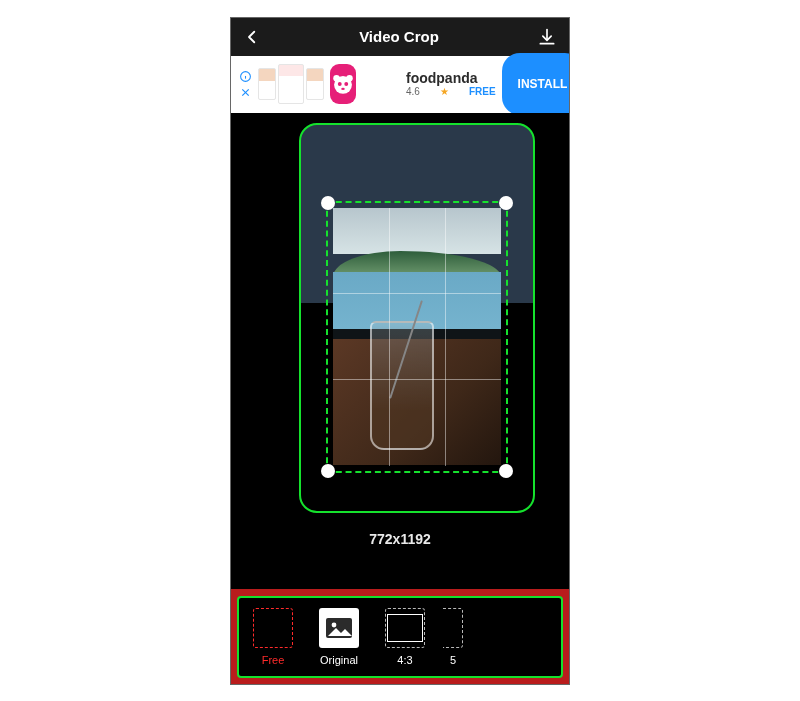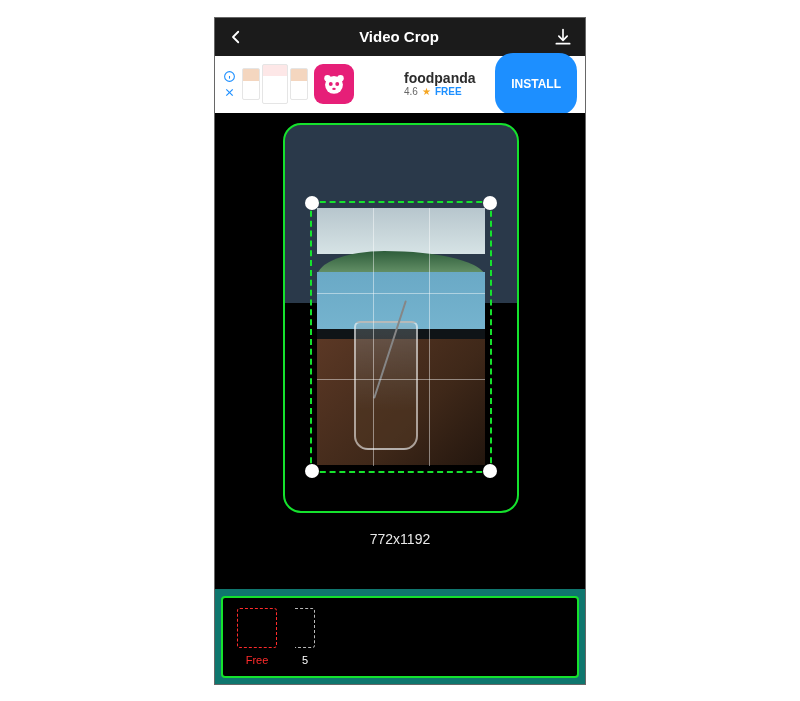--- a/index.html
+++ b/index.html
@@ -1,34 +1,34 @@
 <!DOCTYPE html>
 <html><head>
 <meta charset="utf-8">
 <style>
   * { box-sizing: border-box; margin: 0; padding: 0; }
   html, body { width: 800px; height: 701px; background: #fff; font-family: -apple-system, Helvetica, Arial, sans-serif; overflow: hidden; }
   .stage { width: 800px; height: 701px; display: flex; align-items: center; justify-content: center; }
-  .phone { width: 372px; height: 668px; background: #0f766e; border: 1px solid #676767; position: relative; overflow: hidden; }
+  .phone { width: 340px; height: 668px; background: #b91c1c; border: 1px solid #676767; position: relative; overflow: hidden; }
 
   
   .header { height: 38px; background: #1b1b1b; display: flex; align-items: center; justify-content: space-between; padding: 0 12px; }
   .header .title { color: #fff; font-size: 15px; font-weight: 600; }
   .header svg { display: block; }
 
   
   .ad { height: 57px; background: #fff; display: flex; align-items: center; padding: 0 8px; gap: 6px; }
   .ad-disclose { display: flex; flex-direction: column; align-items: center; gap: 4px; font-size: 11px; }
   .ad-thumbs { display: flex; align-items: center; gap: 2px; }
   .ad-thumb { width: 18px; height: 32px; border: 1px solid #e5e5e5; border-radius: 2px; background: linear-gradient(#f4d6bf, #f4d6bf 40%, #fff 40%, #fff); }
   .ad-thumb.alt { width: 26px; height: 40px; background: linear-gradient(#fde7e7, #fde7e7 30%, #fff 30%); }
   .ad-icon { width: 40px; height: 40px; border-radius: 9px; background: #e61f78; display: flex; align-items: center; justify-content: center; }
   .ad-text { flex: 1 1 auto; display: flex; flex-direction: column; line-height: 1.1; margin-left: 44px; }
   .ad-name { font-size: 14px; font-weight: 600; color: #2c2c2c; }
-  .ad-sub { font-size: 10px; color: #666; display: flex; align-items: center; gap: 4px; }
+  .ad-sub { font-size: 10px; color: #666; display: flex; align-items: center; gap: 20px; }
   .ad-sub .star { color: #f5a623; }
   .ad-sub .free { color: #1d8fff; font-weight: 600; }
   .install-btn { background: #1d8fff; color: #fff; border: none; border-radius: 18px; padding: 24px 16px; font-size: 12px; font-weight: 700; }
 
   
   .canvas-area { height: 476px; background: #000; position: relative; overflow: hidden; }
   .video-box { position: absolute; left: 68px; top: 10px; width: 236px; height: 390px; border: 2px solid #15e22d; border-radius: 18px; background: linear-gradient(#2a394a 0%, #2a394a 46%, #000 46%, #000 100%); overflow: hidden; }
   
   .crop-sel { position: absolute; left: 95px; top: 88px; width: 182px; height: 272px; border: 2px dashed #15e22d; border-radius: 2px; }
   .crop-inner { position: absolute; inset: 5px; }
@@ -46,21 +46,21 @@
   .gridline { position:absolute; background: rgba(255,255,255,.45); }
   .gv1 { top:0; bottom:0; width:1px; left:33.33%; }
   .gv2 { top:0; bottom:0; width:1px; left:66.66%; }
   .gh1 { left:0; right:0; height:1px; top:33.33%; }
   .gh2 { left:0; right:0; height:1px; top:66.66%; }
   
   .handle { position:absolute; width:14px; height:14px; background:#fff; border-radius:50%; }
   .h-tl { left:-7px; top:-7px; } .h-tr { right:-7px; top:-7px; }
   .h-bl { left:-7px; bottom:-7px; } .h-br { right:-7px; bottom:-7px; }
 
-  .dim-label { position:absolute; left:0; right:0; top:418px; text-align:center; color:#e9e9e9; font-size:14px; }
+  .dim-label { position:absolute; left:0; right:0; top:418px; text-align:center; color:#e9e9e9; font-size:14px;font-weight:bold; }
 
   .play-row { position:absolute; left:0; right:0; top:442px; height:34px; display:flex; align-items:center; padding:0 12px; gap:10px; }
   .play-btn svg { display:block; }
   .track { flex:1 1 auto; height:3px; background:#6c6c6c; position:relative; border-radius:2px; }
   .thumb { position:absolute; left:0; top:50%; width:10px; height:10px; background:#fff; border-radius:50%; transform:translate(-50%,-50%); }
   .time { color:#cfcfcf; font-size:10px; letter-spacing:.3px; }
 
   
   .aspect-strip { position:absolute; left:6px; right:6px; bottom:6px; height:82px; border:2px solid #15e22d; border-radius:4px; background:#000; display:flex; align-items:center; padding:0 4px; gap:6px; overflow:hidden; }
   .opt { width:60px; display:flex; flex-direction:column; align-items:center; gap:6px; color:#fff; font-size:11px; }
@@ -165,20 +165,34 @@
 
       <div class="dim-label">772x1192</div>
 
     </div>
 
     <div class="aspect-strip">
       <div class="opt sel">
         <div class="box red"></div>
         <span class="lab">Free</span>
       </div>
+      <div class="opt">
+        <div class="orig-ico">
+          <svg width="26" height="20" viewBox="0 0 26 20" fill="#2b2b2b">
+              <rect x="0" y="0" width="26" height="20" rx="2" fill="#2b2b2b"></rect>
+              <circle cx="8" cy="7" r="2.4" fill="#fff"></circle>
+              <polyline points="2,18 10,10 15,15 19,11 26,18" fill="#fff"></polyline>
+            </svg>
+        </div>
+        <span class="lab">Original</span>
+      </div>
+      <div class="opt">
+        <div class="box inner r43"></div>
+        <span class="lab">4:3</span>
+      </div>
       <div class="opt cut">
         <div class="box"></div>
         <span class="lab">5</span>
       </div>
     </div>
 
   </div>
 </div>
 
 </body></html>

